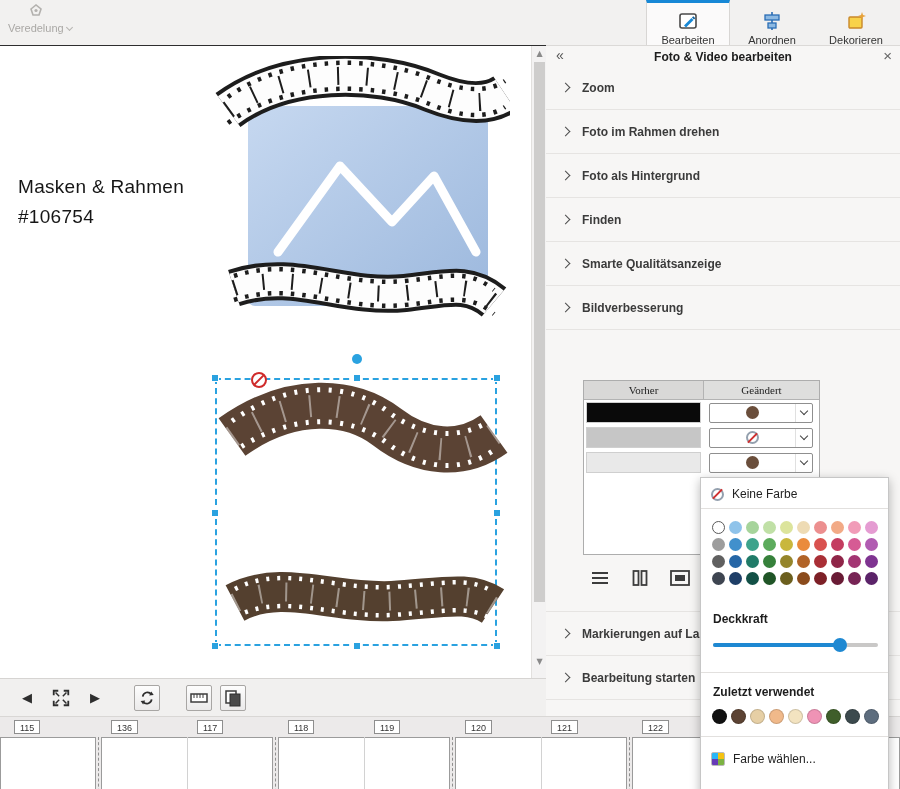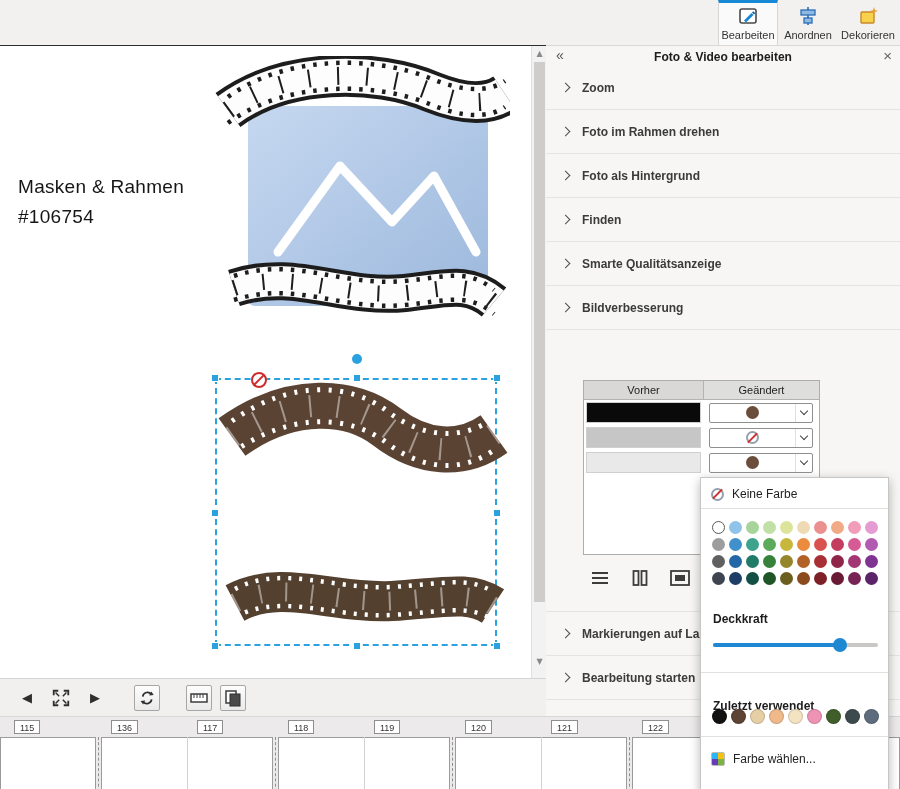--- a/index.html
+++ b/index.html
@@ -9,21 +9,21 @@
 
   
   .topbar { position:absolute; left:0; top:0; width:900px; height:46px; background:#f2f1f0; }
   .topbar-darkline { position:absolute; left:0; top:45px; width:546px; height:1px; background:#2e2e2e; z-index:5;}
   .topbar-lightline { position:absolute; left:546px; top:45px; width:354px; height:1px; background:#dbd9d7; z-index:5;}
   .veredelung { position:absolute; left:6px; top:2px; width:78px; height:42px; color:#aaa8a5; text-align:left; cursor:default;}
   .veredelung .vicon { display:block; margin:2px 0 0 22px; }
   .veredelung .vlabel { font-size:11px; margin-left:2px; }
   .veredelung .vcaret { display:inline-block; width:5px; height:5px; border-right:1.4px solid #b5b3b0; border-bottom:1.4px solid #b5b3b0; transform:rotate(45deg); margin-left:3px; vertical-align:2px;}
   .tabs { position:absolute; right:2px; top:0; height:46px; display:flex; }
-  .tab { width:60px; height:46px; display:flex; flex-direction:column; align-items:center; padding-top:5px; font-size:11px; color:#333; cursor:pointer; }
+  .tab { width:84px; height:46px; display:flex; flex-direction:column; align-items:center; padding-top:5px; font-size:11px; color:#333; cursor:pointer;justify-content:flex-end; }
   .tab svg { margin-bottom:2px; }
   .tab.active { background:#fbfafa; border-left:1px solid #d8d6d4; border-right:1px solid #d8d6d4; border-top:3px solid #1788d6; padding-top:2px; }
 
   
   .canvas { position:absolute; left:0; top:46px; width:531px; height:632px; background:#ffffff; overflow:hidden; }
   .caption { position:absolute; left:18px; top:126px; font-size:19px; color:#161616; line-height:30px; letter-spacing:.3px; }
   .artwork { position:absolute; left:200px; top:10px; }
 
   .selection { position:absolute; left:215px; top:332px; width:282px; height:268px; border:2px dashed #2aa2e0; }
   .handle { position:absolute; width:8px; height:8px; background:#2aa2e0; border:1px solid #fff; z-index:4;}
@@ -48,21 +48,21 @@
   .ph-close { position:absolute; right:8px; top:1px; font-size:15px; color:#666; cursor:pointer;}
 
   .sections { position:absolute; left:0; top:20px; width:100%; }
   .sec-row { height:44px; display:flex; align-items:center; padding-left:16px; border-bottom:1px solid #e6e4e2; cursor:pointer;}
   .sec-row.expanded { border-bottom:none; }
   .chev { display:inline-block; width:7px; height:7px; border-right:1.7px solid #4d4d4d; border-bottom:1.7px solid #4d4d4d; transform:rotate(-45deg); margin-right:13px; }
   .chev.down { transform:rotate(45deg); margin-top:-3px;}
   .sec-label { font-size:12px; font-weight:bold; color:#3b3b3b; }
 
   .frame-table { position:absolute; left:37px; top:334px; width:237px; height:175px; background:#fff; border:1px solid #adadad; }
-  .ft-header { display:flex; height:19px; background:#d9d8d7; border-bottom:1px solid #b3b3b3; }
+  .ft-header { display:flex; height:19px; background:#d9d8d7; border-bottom:1px solid #b3b3b3;font-family:Liberation Serif, serif; }
   .ft-hcell { width:119px; text-align:center; font-size:11px; color:#222; line-height:18px; }
   .ft-hcell + .ft-hcell { width:116px; border-left:1px solid #b3b3b3; background:#dededd;}
   .ft-row { display:flex; height:25px; }
   .ft-cl { width:119px; padding:2px 2px; }
   .ft-cr { width:116px; display:flex; align-items:center; justify-content:center; }
   .swatch { width:100%; height:100%; border:1px solid #cfcfcf; }
   .cbx { width:104px; height:20px; background:#fff; border:1px solid #8f8f8f; border-radius:2px; display:flex; align-items:center; cursor:pointer;}
   .cbx .mid { flex:1; display:flex; justify-content:center; }
   .cbx .dot { width:13px; height:13px; border-radius:50%; }
   .cbx .caretzone { width:17px; height:100%; display:flex; align-items:center; justify-content:center; border-left:1px solid #e0e0e0;}
@@ -104,20 +104,27 @@
   .recent-row { position:absolute; left:11px; top:231px; display:flex; gap:4px; }
   .recent-dot { width:15px; height:15px; border-radius:50%; cursor:pointer; border:1px solid rgba(0,0,0,.15); }
   .cw-icon { width:14px; height:14px; border-radius:2px; background:conic-gradient(#f5c211 0 25%, #7cb342 0 50%, #673ab7 0 75%, #29b6f6 0); border:1px solid #bbb; }
 </style>
 </head>
 <body>
 
 <div class="app">
 
   <div class="topbar">
+    <div class="veredelung">
+      <svg class="vicon" width="16" height="14" viewBox="0 0 16 14">
+        <path d="M3,5 L8,1 L13,5 L11,11 L5,11 Z" fill="none" stroke="#b3b1ae" stroke-width="1.6"></path>
+        <circle cx="8" cy="6.5" r="1.6" fill="#b3b1ae"></circle>
+      </svg>
+      <span><span class="vlabel">Veredelung</span><span class="vcaret"></span></span>
+    </div>
     <div class="tabs">
       <div class="tab active">
         <svg width="22" height="22" viewBox="0 0 22 22">
           <rect x="3" y="4" width="16" height="14" rx="2" fill="#fff" stroke="#4a4a4a" stroke-width="1.6"></rect>
           <path d="M7,15.5 L14.5,8 L16.5,10 L9,17.5 Z" fill="#1788d6"></path>
           <path d="M15,7.5 L17,9.5 L18.3,8.2 L16.3,6.2 Z" fill="#0f5f9c"></path>
         </svg>
         <span>Bearbeiten</span>
       </div>
       <div class="tab">
@@ -440,21 +447,21 @@
       </div>
 
     <div class="pop-label" style="top:134px;">Deckkraft</div>
     <div class="slider">
       <div class="track"></div>
       <div class="fill" style="width: 77%;"></div>
       <div class="thumb" style="left: calc(77% - 7px);"></div>
     </div>
     <div class="pop-div" style="top:194px;"></div>
 
-    <div class="pop-label" style="top:221px;">Zuletzt verwendet</div>
+    <div class="pop-label" style="top:207px;">Zuletzt verwendet</div>
     <div class="recent-row">
         <div class="recent-dot" style="background: rgb(17, 17, 17);"></div>
         <div class="recent-dot" style="background: rgb(92, 67, 51);"></div>
         <div class="recent-dot" style="background: rgb(230, 207, 165);"></div>
         <div class="recent-dot" style="background: rgb(240, 185, 138);"></div>
         <div class="recent-dot" style="background: rgb(243, 227, 192);"></div>
         <div class="recent-dot" style="background: rgb(239, 147, 181);"></div>
         <div class="recent-dot" style="background: rgb(63, 94, 42);"></div>
         <div class="recent-dot" style="background: rgb(60, 74, 78);"></div>
         <div class="recent-dot" style="background: rgb(93, 109, 126);"></div>

